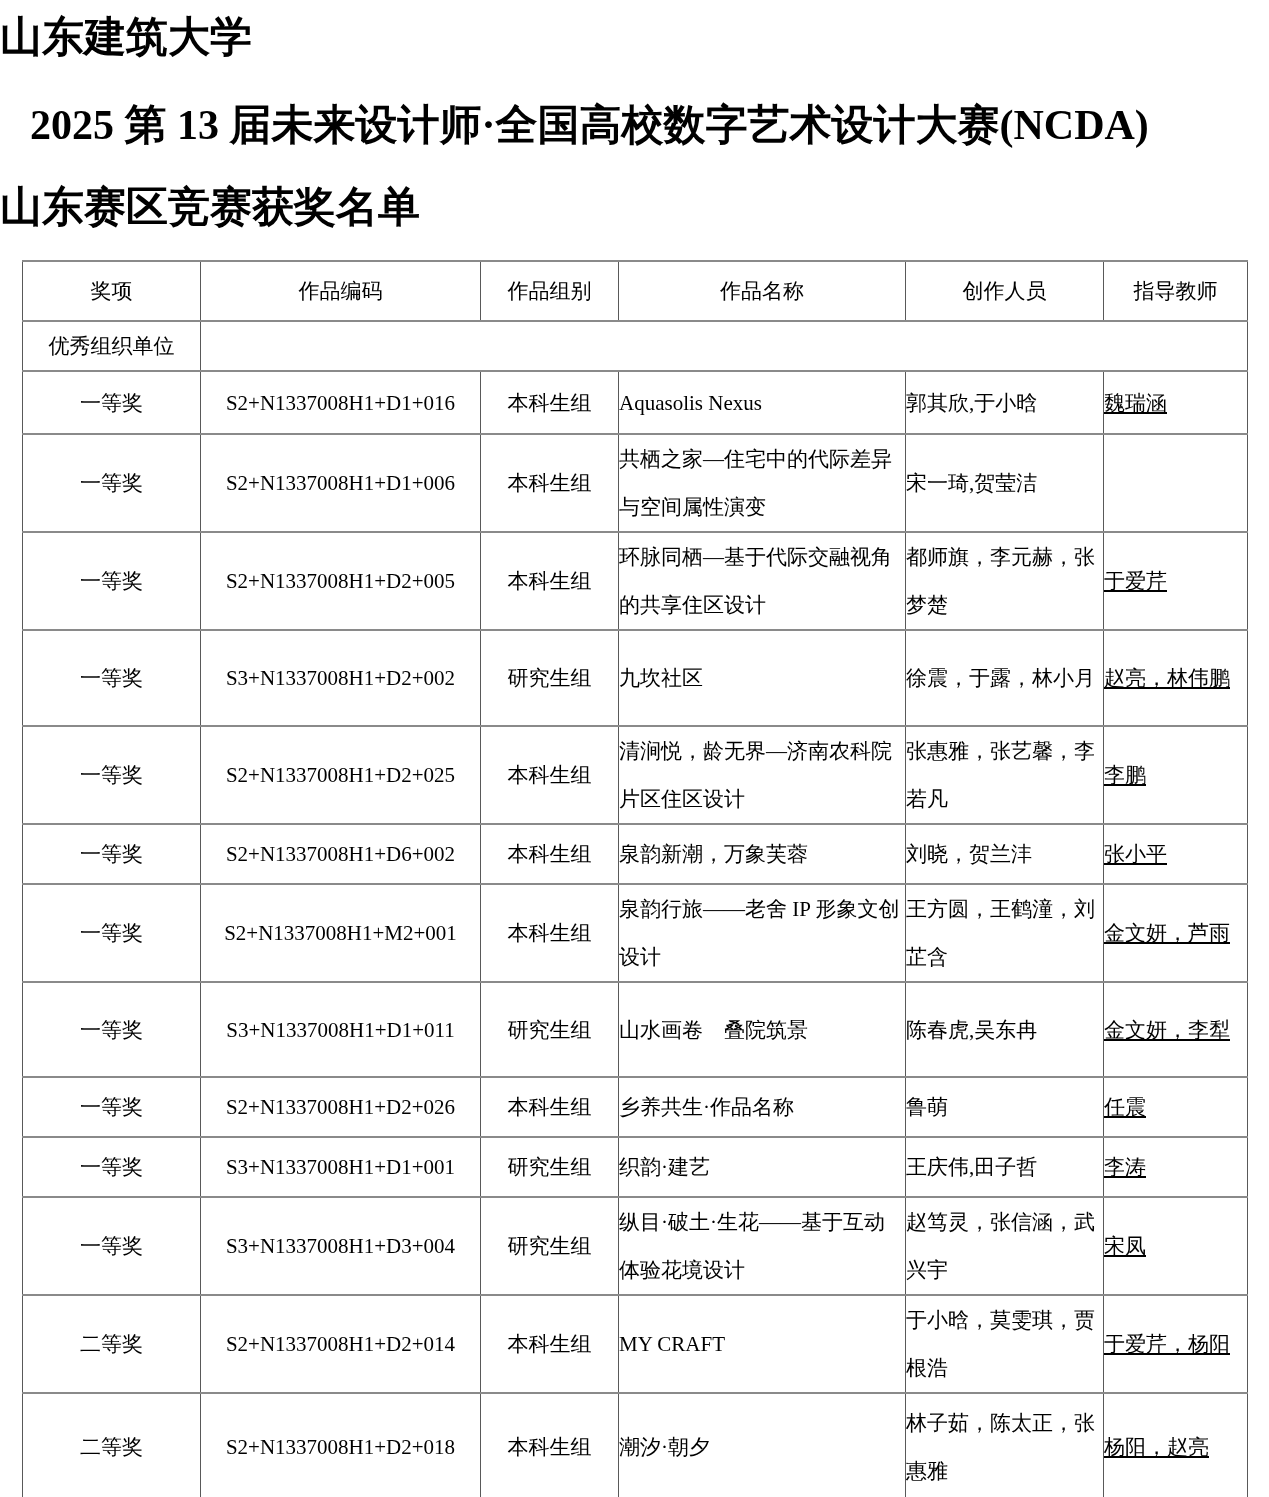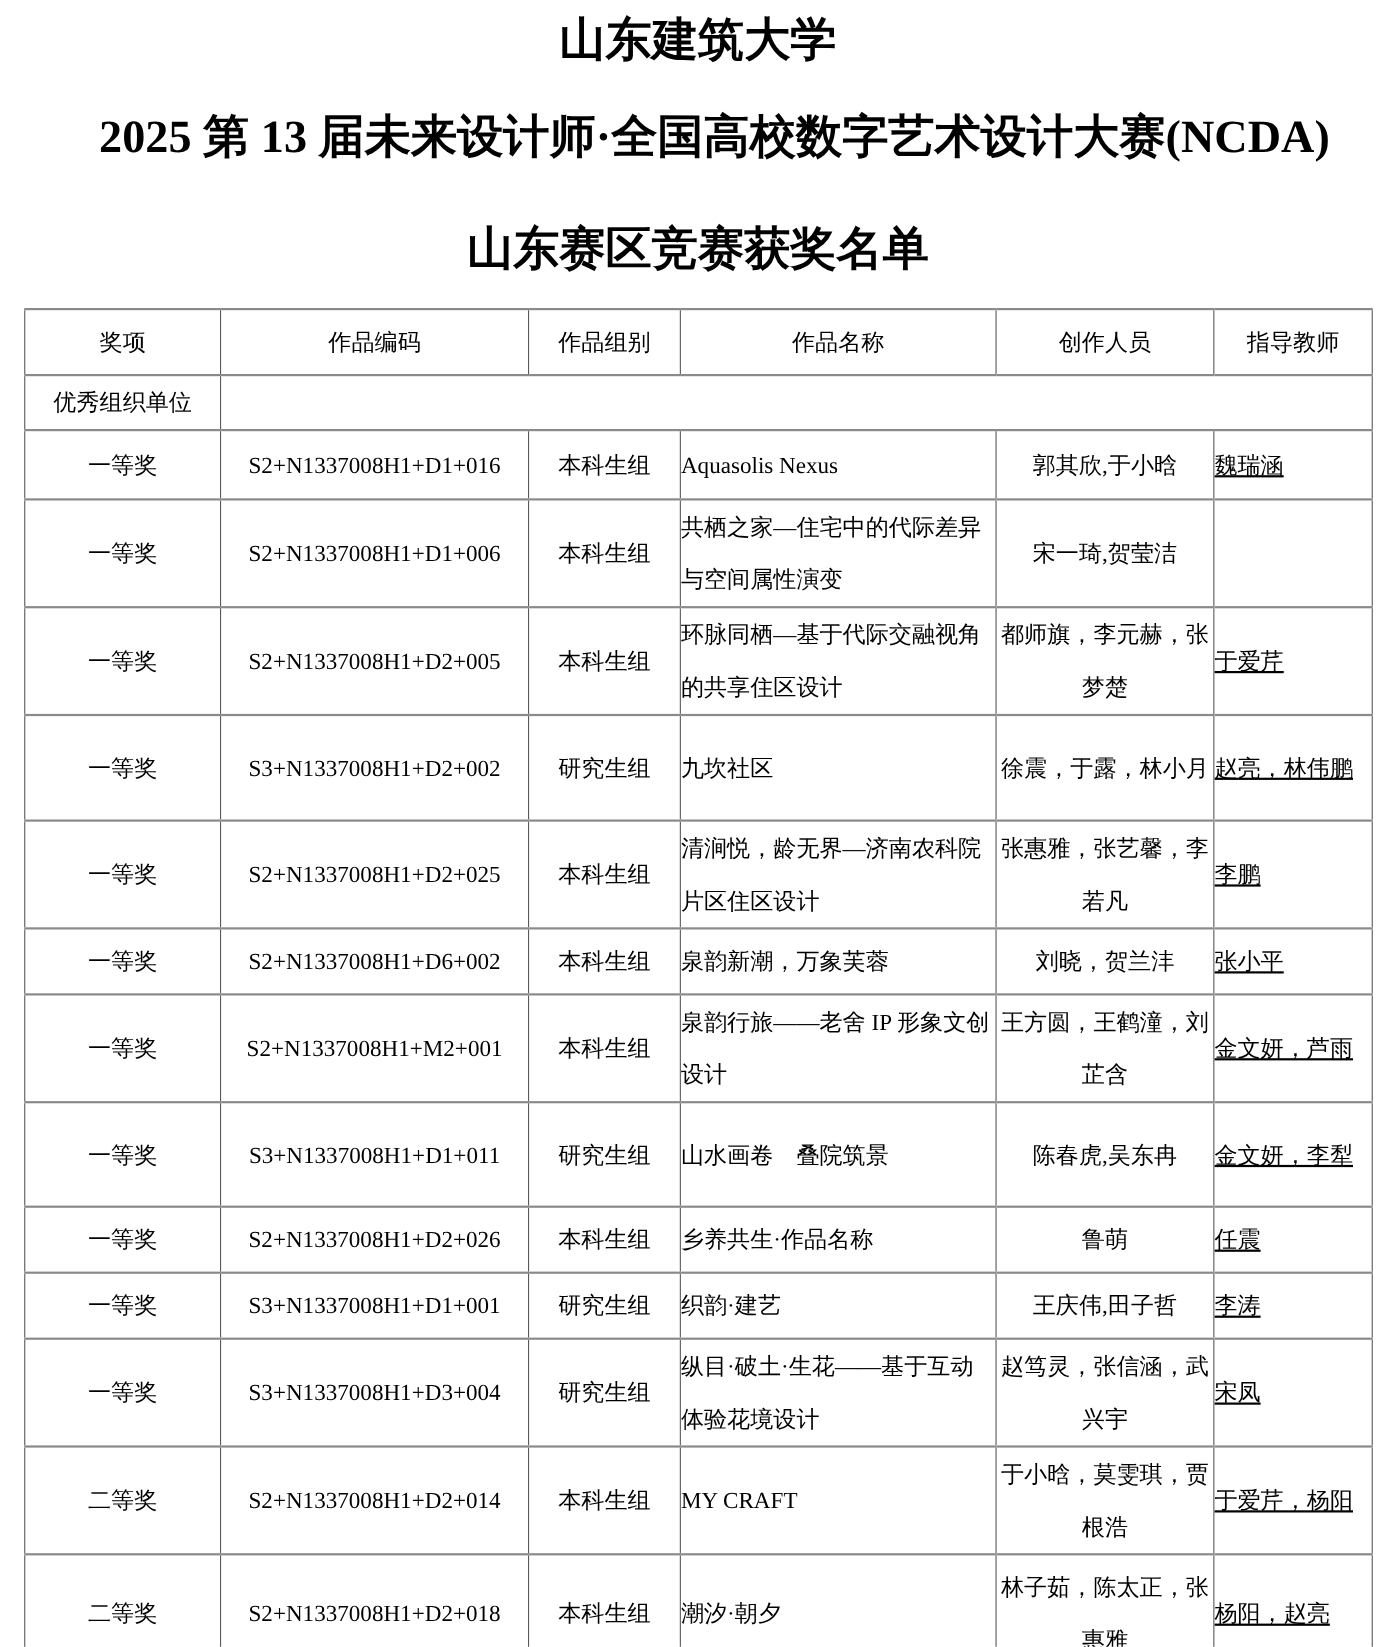--- a/index.html
+++ b/index.html
@@ -1,24 +1,24 @@
 <!DOCTYPE html>
 <html><head>
 <meta charset="utf-8">
 <style>
   html,body { margin:0; padding:0; background:#ffffff; }
   body {
     width:1269px; height:1497px;
     font-family:"Liberation Serif","DejaVu Serif",serif;
     color:#000;
   }
-  .title { text-align:center; font-weight:bold; line-height:1.0; }
+  .title { text-align:left; font-weight:bold; line-height:1.0; }
   .t1 { font-size:42px; margin:16px 0 0 0; }
   .t2 { font-size:42px; margin:46px 0 0 0; letter-spacing:0px;padding-left:30px; }
-  .t3 { font-size:42px; margin:60px 0 0 0; }
+  .t3 { font-size:42px; margin:40px 0 0 0; }
 
   table.awards {
     margin:32px 0 0 22px;
     width:1225px;
     border-collapse:collapse;
     table-layout:fixed;
     font-size:21px;
   }
   table.awards th, table.awards td {
     border-left:1px solid #595959;
@@ -27,21 +27,21 @@
     border-bottom:2px solid #8a8a8a;
     vertical-align:middle;
     padding:0;
     font-weight:normal;
     line-height:48px;
     overflow:hidden;
   }
   table.awards th { text-align:center;font-family:Liberation Serif, serif; }
   .c-award, .c-code, .c-group { text-align:center; }
   .c-name     { text-align:left; padding-left:22px; padding-right:38px; }
-  .c-creators { text-align:center; padding-left:26px; padding-right:18px; }
+  .c-creators { text-align:left; padding-left:26px; padding-right:18px; }
   .c-advisors { text-align:left; padding-left:26px; padding-right:8px;text-decoration:underline;  }
 </style>
 </head>
 <body>
 
 <div class="title t1">山东建筑大学</div>
 <div class="title t2">2025 第 13 届未来设计师·全国高校数字艺术设计大赛(NCDA)</div>
 <div class="title t3">山东赛区竞赛获奖名单</div>
 
 <table class="awards">

